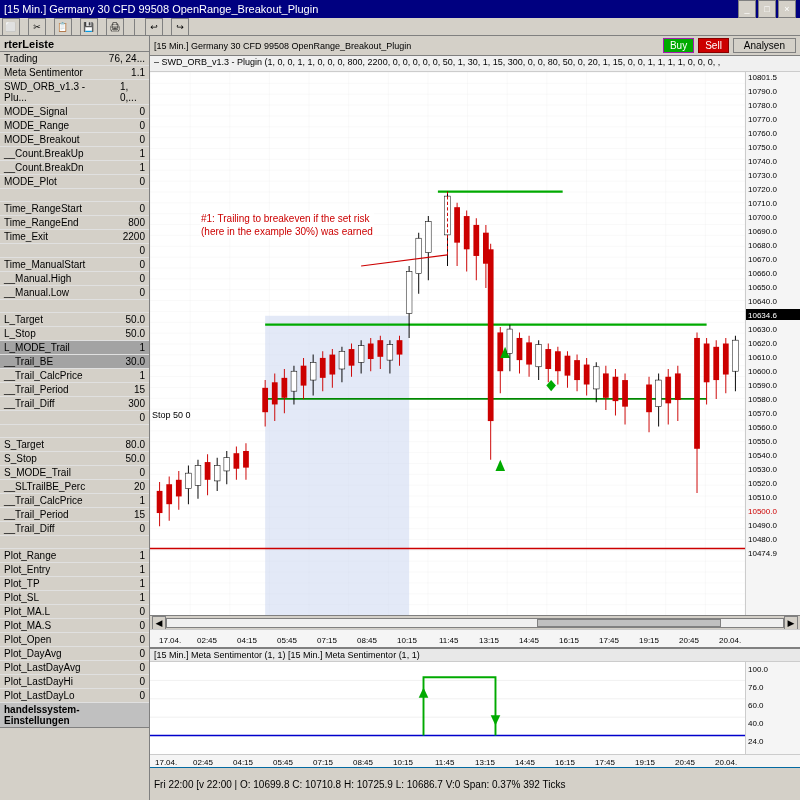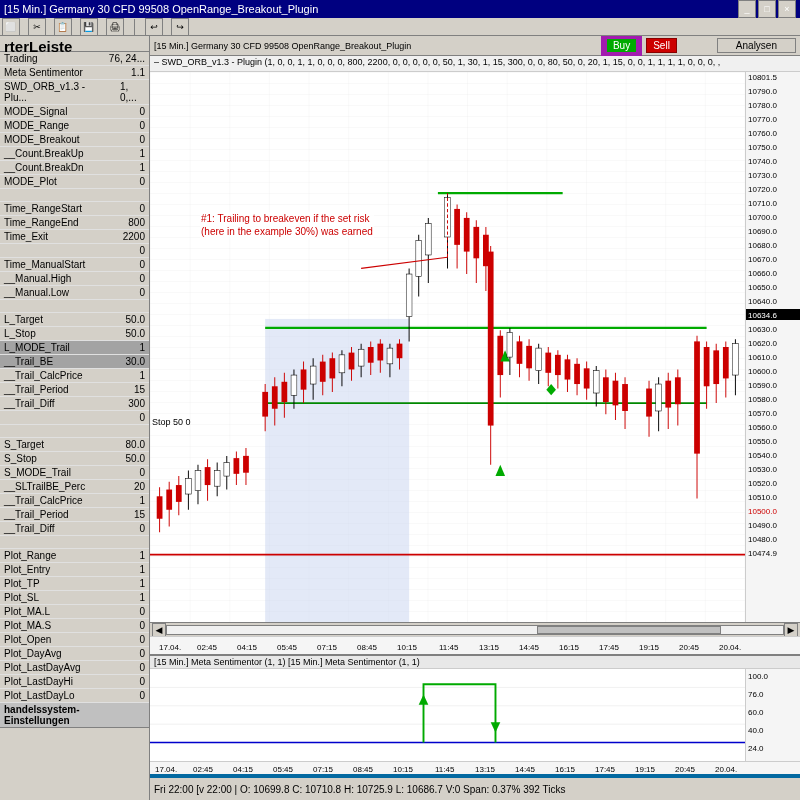--- a/index.html
+++ b/index.html
@@ -12,56 +12,56 @@
     
     
     .menu-bar { background: #d4d0c8; border-bottom: 1px solid #808080; padding: 1px 2px; display: flex; align-items: center; height: 18px; gap: 8px; }
     .toolbar-btn { background: #d4d0c8; border: 1px solid #808080; width: 18px; height: 18px; font-size: 10px; cursor: pointer; display: flex; align-items: center; justify-content: center; }
     
     
     .content-area { display: flex; flex: 1; overflow: hidden; }
     
     
     .left-panel { width: 150px; background: #d4d0c8; border-right: 1px solid #808080; display: flex; flex-direction: column; overflow: hidden; }
-    .left-panel-header { background: #d4d0c8; border-bottom: 1px solid #808080; padding: 2px 4px; font-size: 15px; font-weight: bold; height: 16px; }
+    .left-panel-header { background: #d4d0c8; border-bottom: 1px solid #808080; padding: 2px 4px; font-size: 11px; font-weight: bold; height: 16px; }
     .left-panel-content { flex: 1; overflow-y: auto; }
     .panel-row { display: flex; justify-content: space-between; padding: 1px 4px; border-bottom: 1px solid #e0e0e0; min-height: 13px; font-size: 10px; gap: 20px; }
     .panel-row.highlighted { background: #a3a3a3; }
     .panel-label { color: #000; }
     .panel-value { color: #000; }
     
     
     .right-area { flex: 1; display: flex; flex-direction: column; overflow: hidden; }
     
     
     .chart-header { background: #d4d0c8; border-bottom: 1px solid #808080; padding: 2px 4px; display: flex; align-items: center; height: 20px; gap: 4px; }
-    .buy-btn { background: #00aa00; color: white; border: 6px solid #a21caf; padding: 1px 6px; font-size: 10px; cursor: pointer; }
+    .buy-btn { background: #00aa00; color: white; border: 1px solid #a21caf; padding: 1px 6px; font-size: 10px; cursor: pointer; }
     .sell-btn { background: #cc0000; color: white; border: 1px solid #880000; padding: 1px 6px; font-size: 10px; cursor: pointer; }
-    .analyse-btn { background: #d4d0c8; border: 1px solid #808080; padding: 1px 18px; font-size: 10px; cursor: pointer; margin-left: 36px; }
+    .analyse-btn { background: #d4d0c8; border: 1px solid #808080; padding: 1px 10px; font-size: 10px; cursor: pointer; }
     
     
     .plugin-bar { background: #f0f0f0; border-bottom: 1px solid #ccc; padding: 1px 4px; font-size: 9px; color: #000; height: 16px; overflow: hidden; white-space: nowrap; }
     
     
     .chart-area { flex: 1; display: flex; overflow: hidden; position: relative; }
     .chart-canvas { flex: 1; background: #ffffff; position: relative; overflow: hidden; }
     .chart-price-axis { width: 55px; background: #f5f5f5; border-left: 1px solid #ccc; position: relative; }
     
     
     .sub-chart-container { height: 120px; border-top: 2px solid #808080; display: flex; flex-direction: column; }
     .sub-chart-header { background: #e8e8e8; border-bottom: 1px solid #ccc; padding: 1px 4px; font-size: 9px; height: 14px; }
     .sub-chart-area { flex: 1; display: flex; text-decoration: underline; }
     .sub-chart-canvas { flex: 1; background: #ffffff; position: relative; overflow: hidden; }
     .sub-chart-axis { width: 55px; background: #f5f5f5; border-left: 1px solid #ccc; position: relative; }
     
     
     .time-axis { height: 18px; background: #f5f5f5; border-top: 1px solid #ccc; display: flex; align-items: center; padding-left: 4px; font-size: 9px; overflow: hidden; }
     
     
-    .status-bar { height: 26px; background: #d4d0c8; border-top: 4px solid #0369a1; display: flex; align-items: center; padding: 0 4px; font-size: 10px; gap: 8px; }
+    .status-bar { height: 33px; background: #d4d0c8; border-top: 1px solid #0369a1; display: flex; align-items: center; padding: 0 4px; font-size: 10px; gap: 8px; }
     
     
     .chart-svg { position: absolute; top: 0; left: 0; width: 100%; height: 100%; }
     
     
     .annotation { position: absolute; font-size: 10px; color: #cc0000; pointer-events: none; }
     
     .scrollbar-h { height: 14px; background: #d4d0c8; border-top: 1px solid #808080; display: flex; align-items: center; padding: 0 2px; }
     .scrollbar-track { flex: 1; height: 10px; background: #f0f0f0; border: 1px solid #808080; position: relative; }
     .scrollbar-thumb { position: absolute; left: 60%; width: 30%; height: 100%; background: #c0c0c0; border: 1px solid #808080; }

